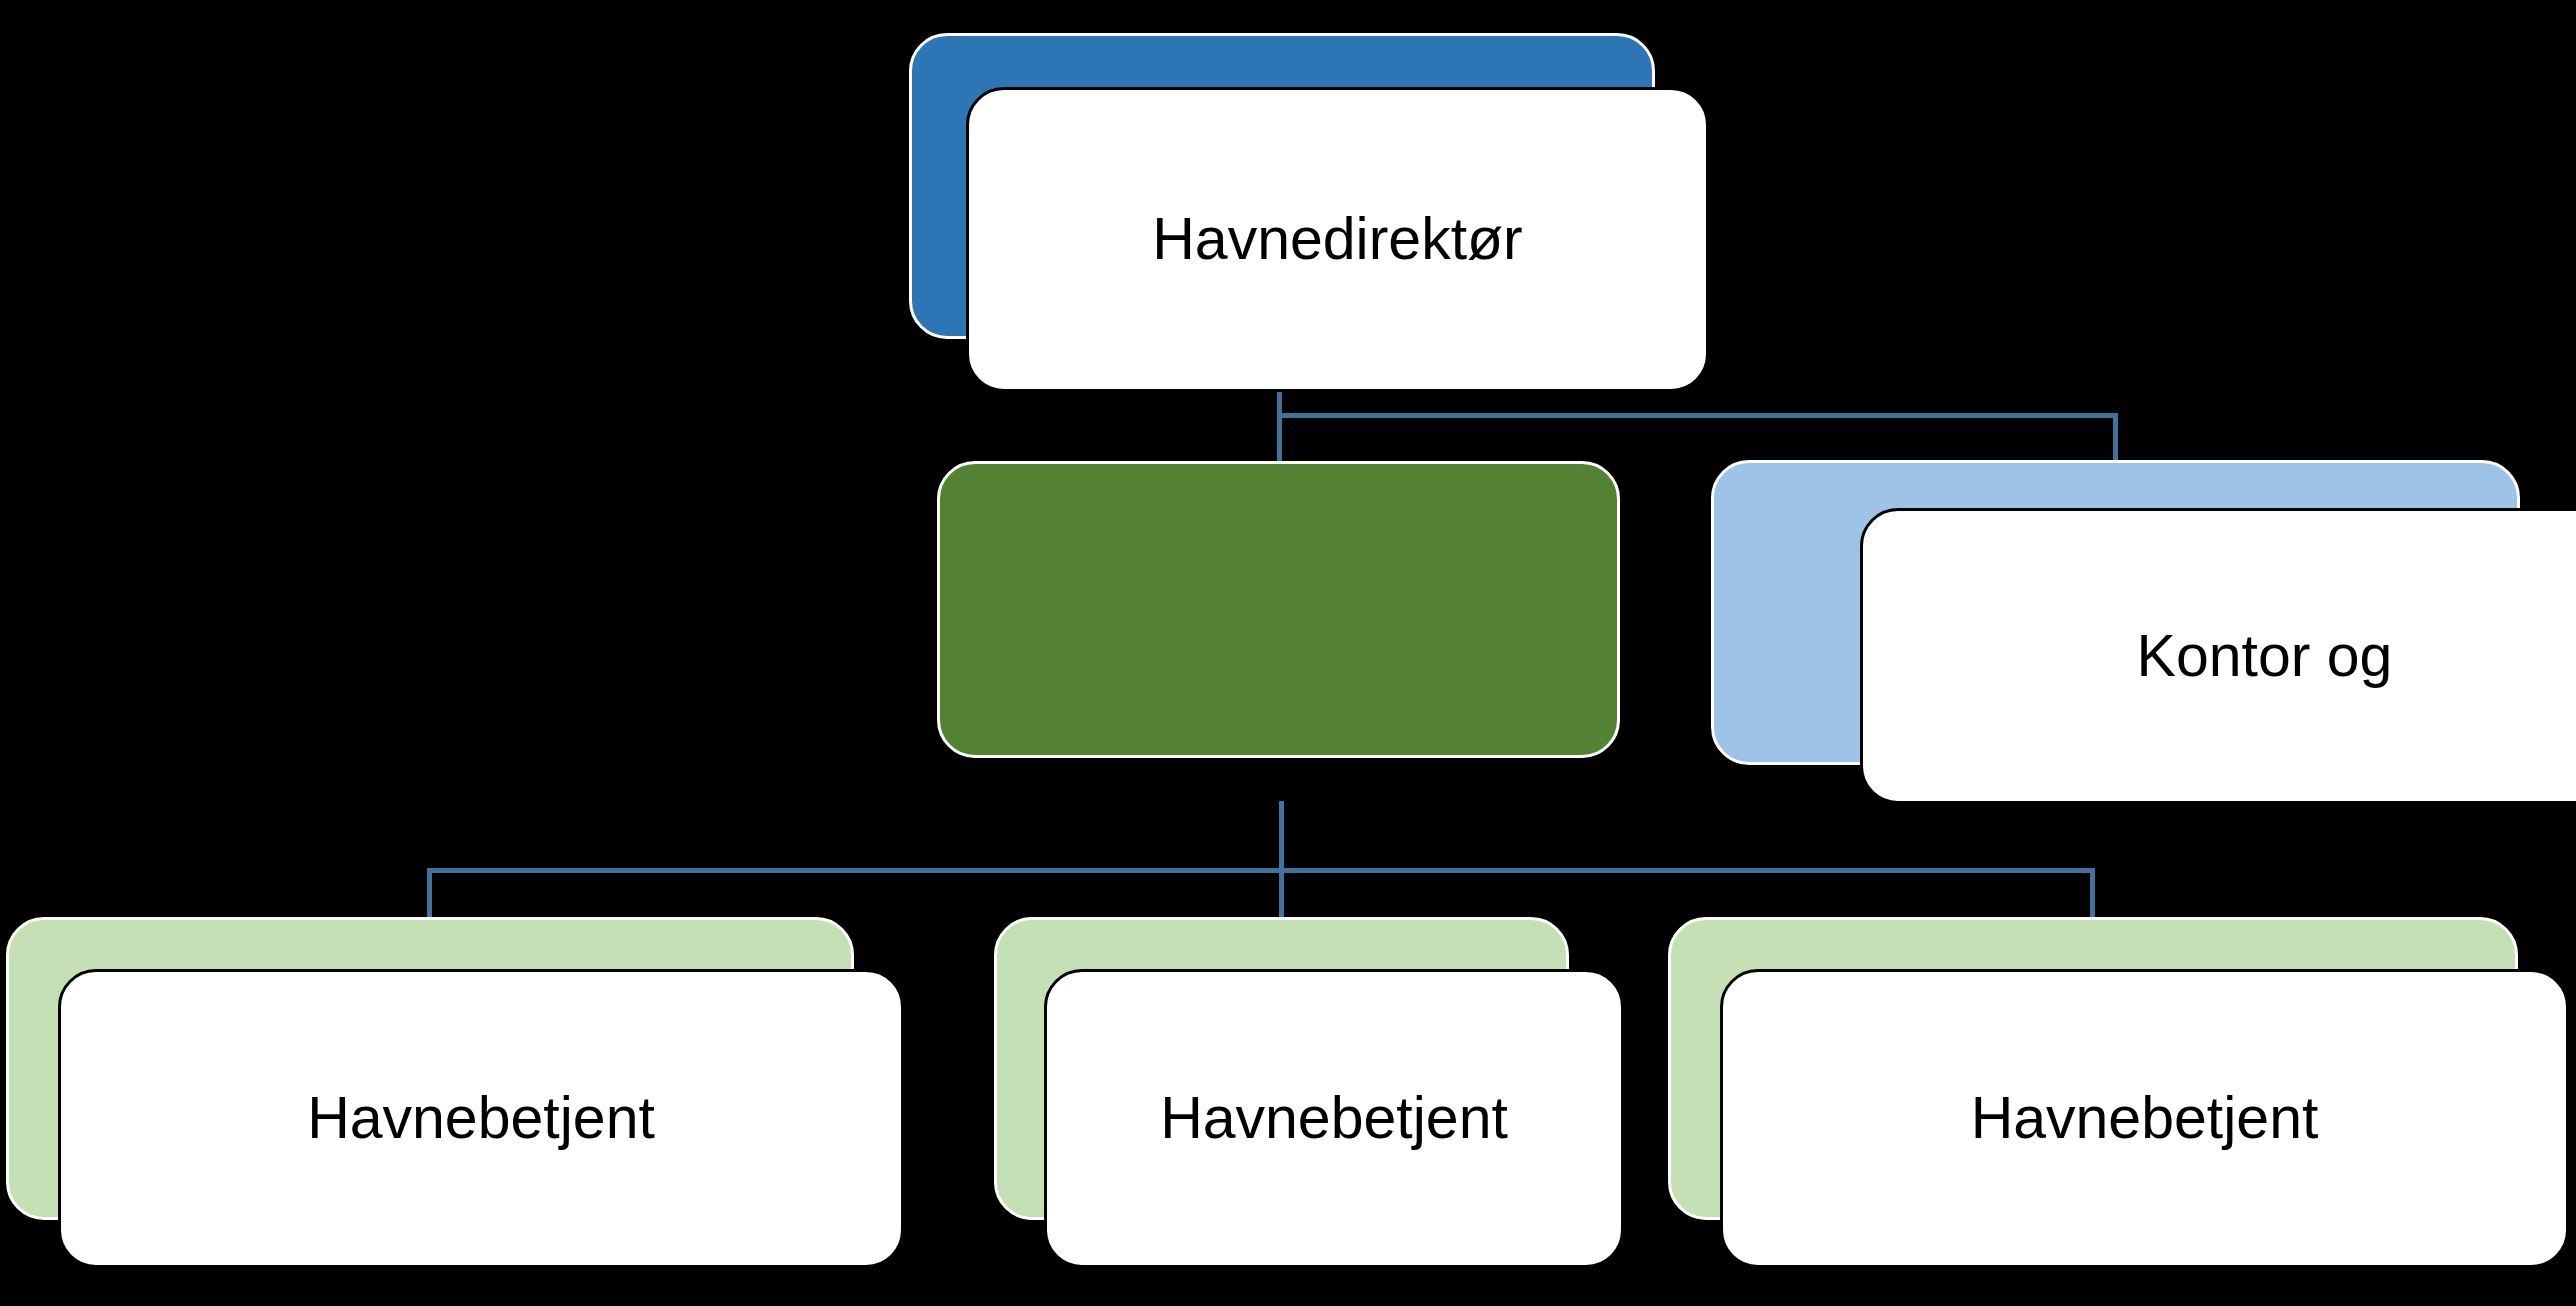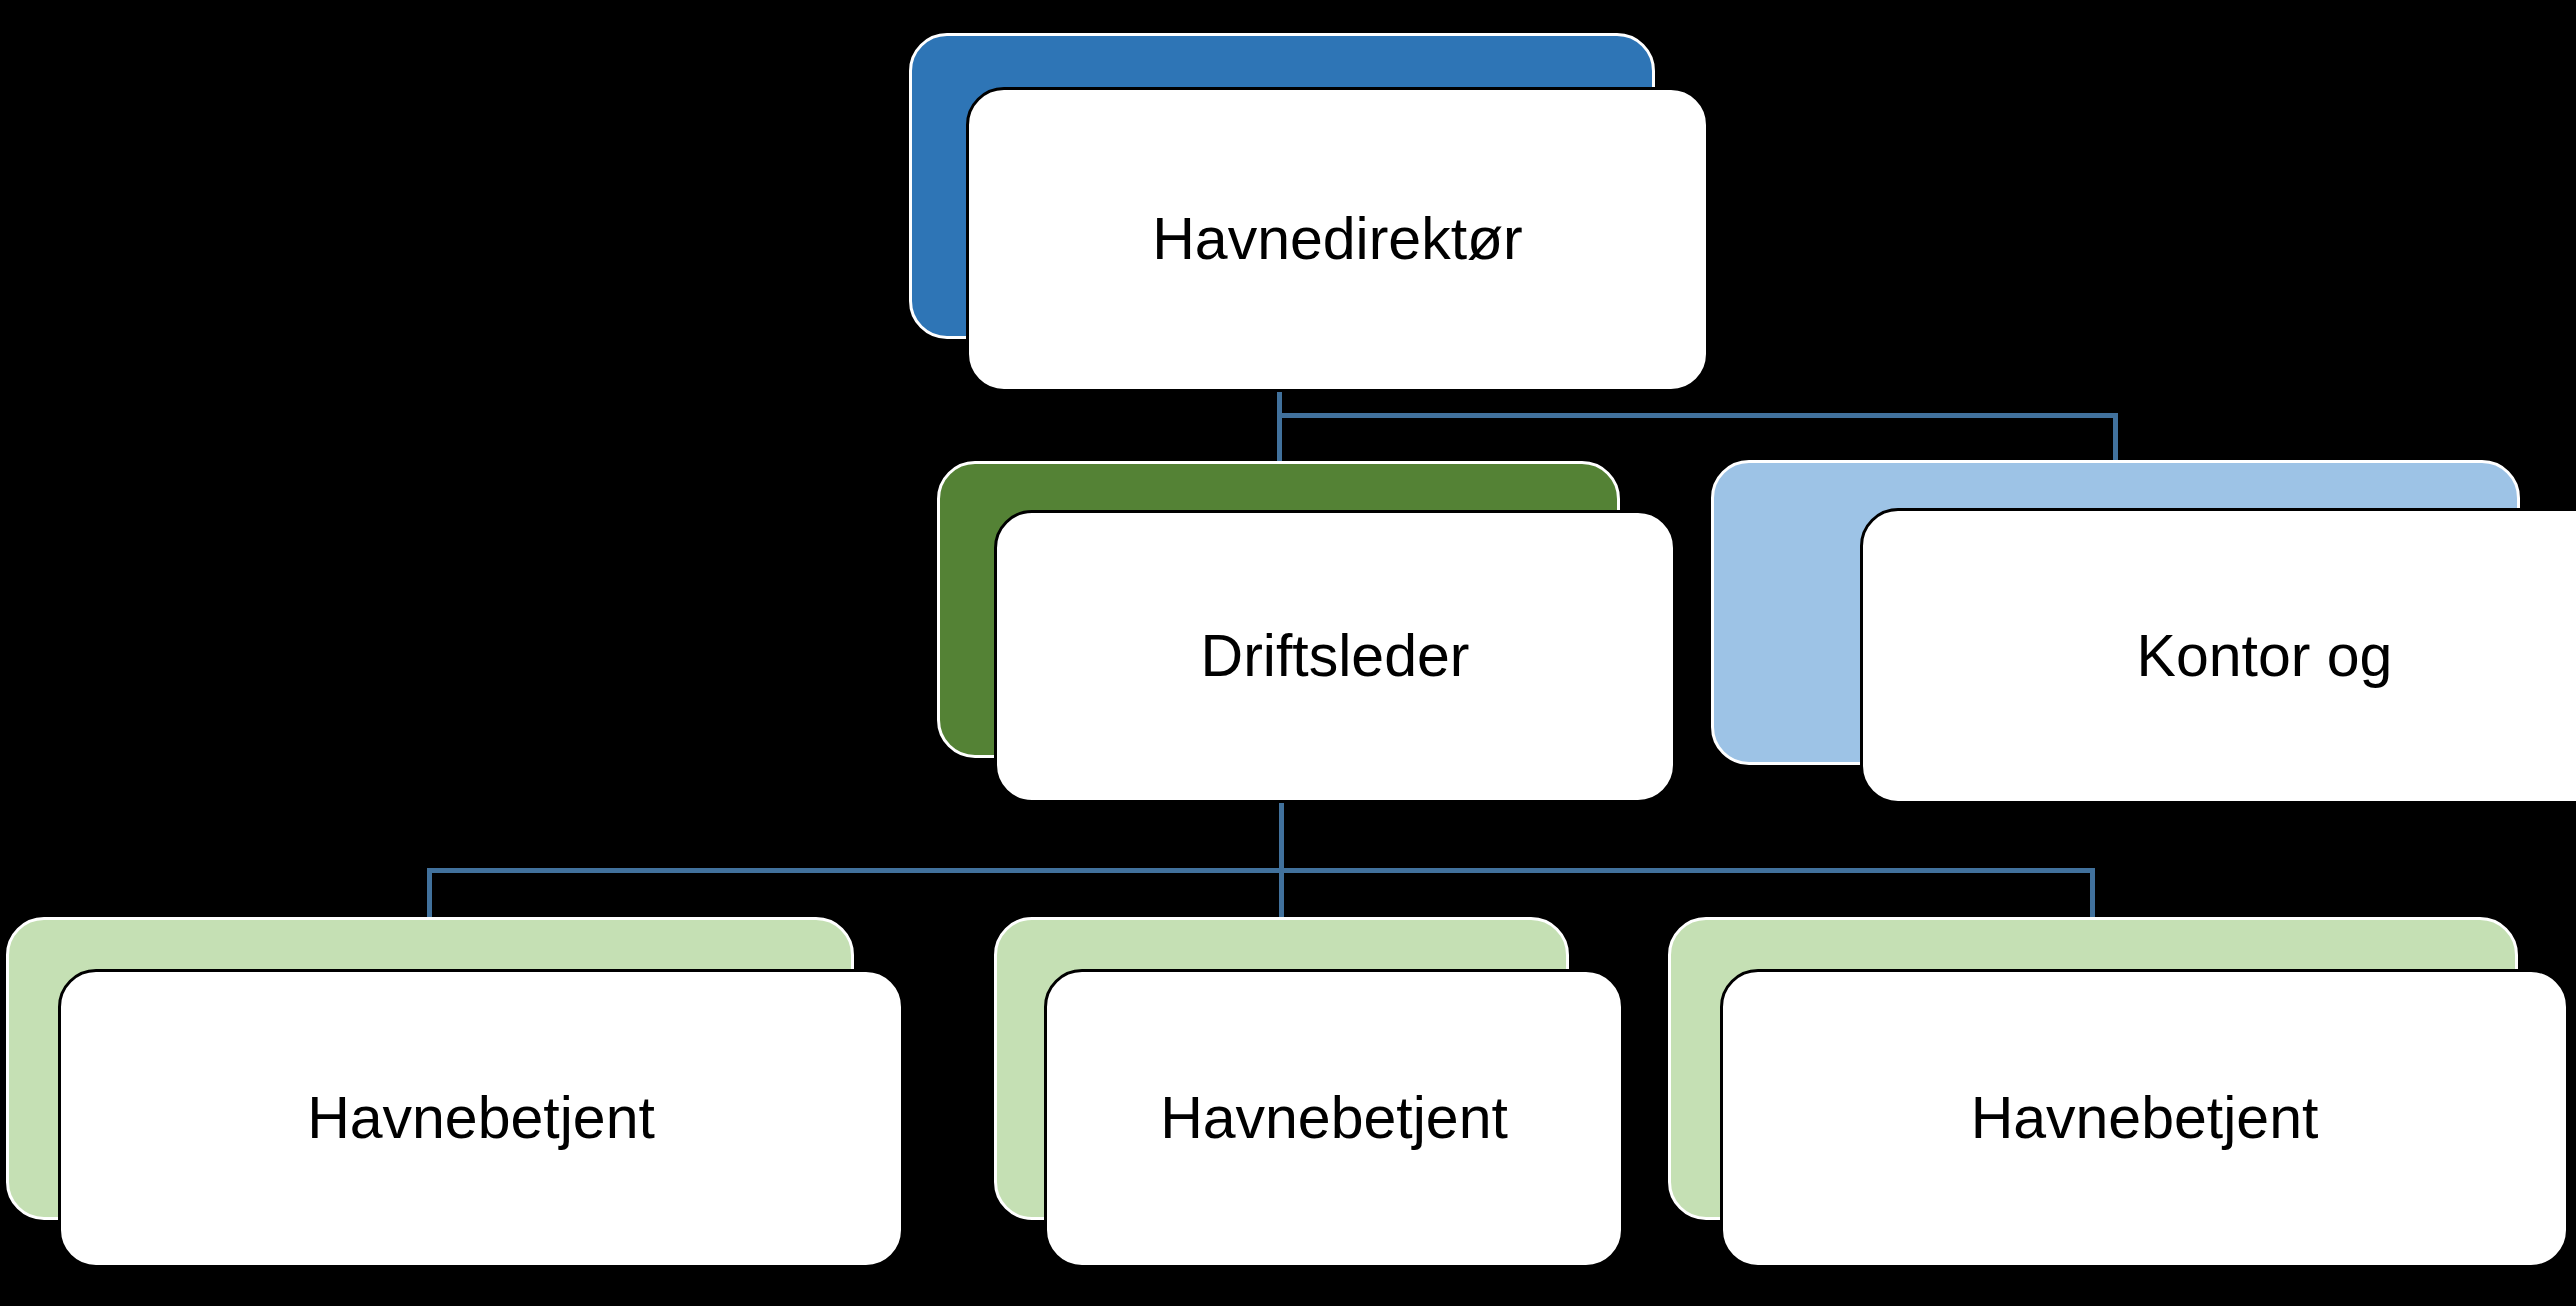--- a/index.html
+++ b/index.html
@@ -93,23 +93,20 @@
   <div class="line h-bottom"></div>
   <div class="line v-havne1"></div>
   <div class="line v-havne3"></div>
 
   <div class="plate plate-blue plate-l1"></div>
   <div class="card card-l1">
     <span class="lbl">Havnedirektør</span>
   </div>
 
   <div class="plate plate-green plate-l2a"></div>
-  <div class="card card-l2a">
-    <span class="lbl">Driftsleder</span>
-  </div>
 
   <div class="plate plate-lightblue plate-l2b"></div>
   <div class="card card-l2b">
     <span>
       <span class="lbl">Kontor og</span>
     </span>
   </div>
 
   <div class="plate plate-lightgreen plate-l3a"></div>
   <div class="card card-l3a">

